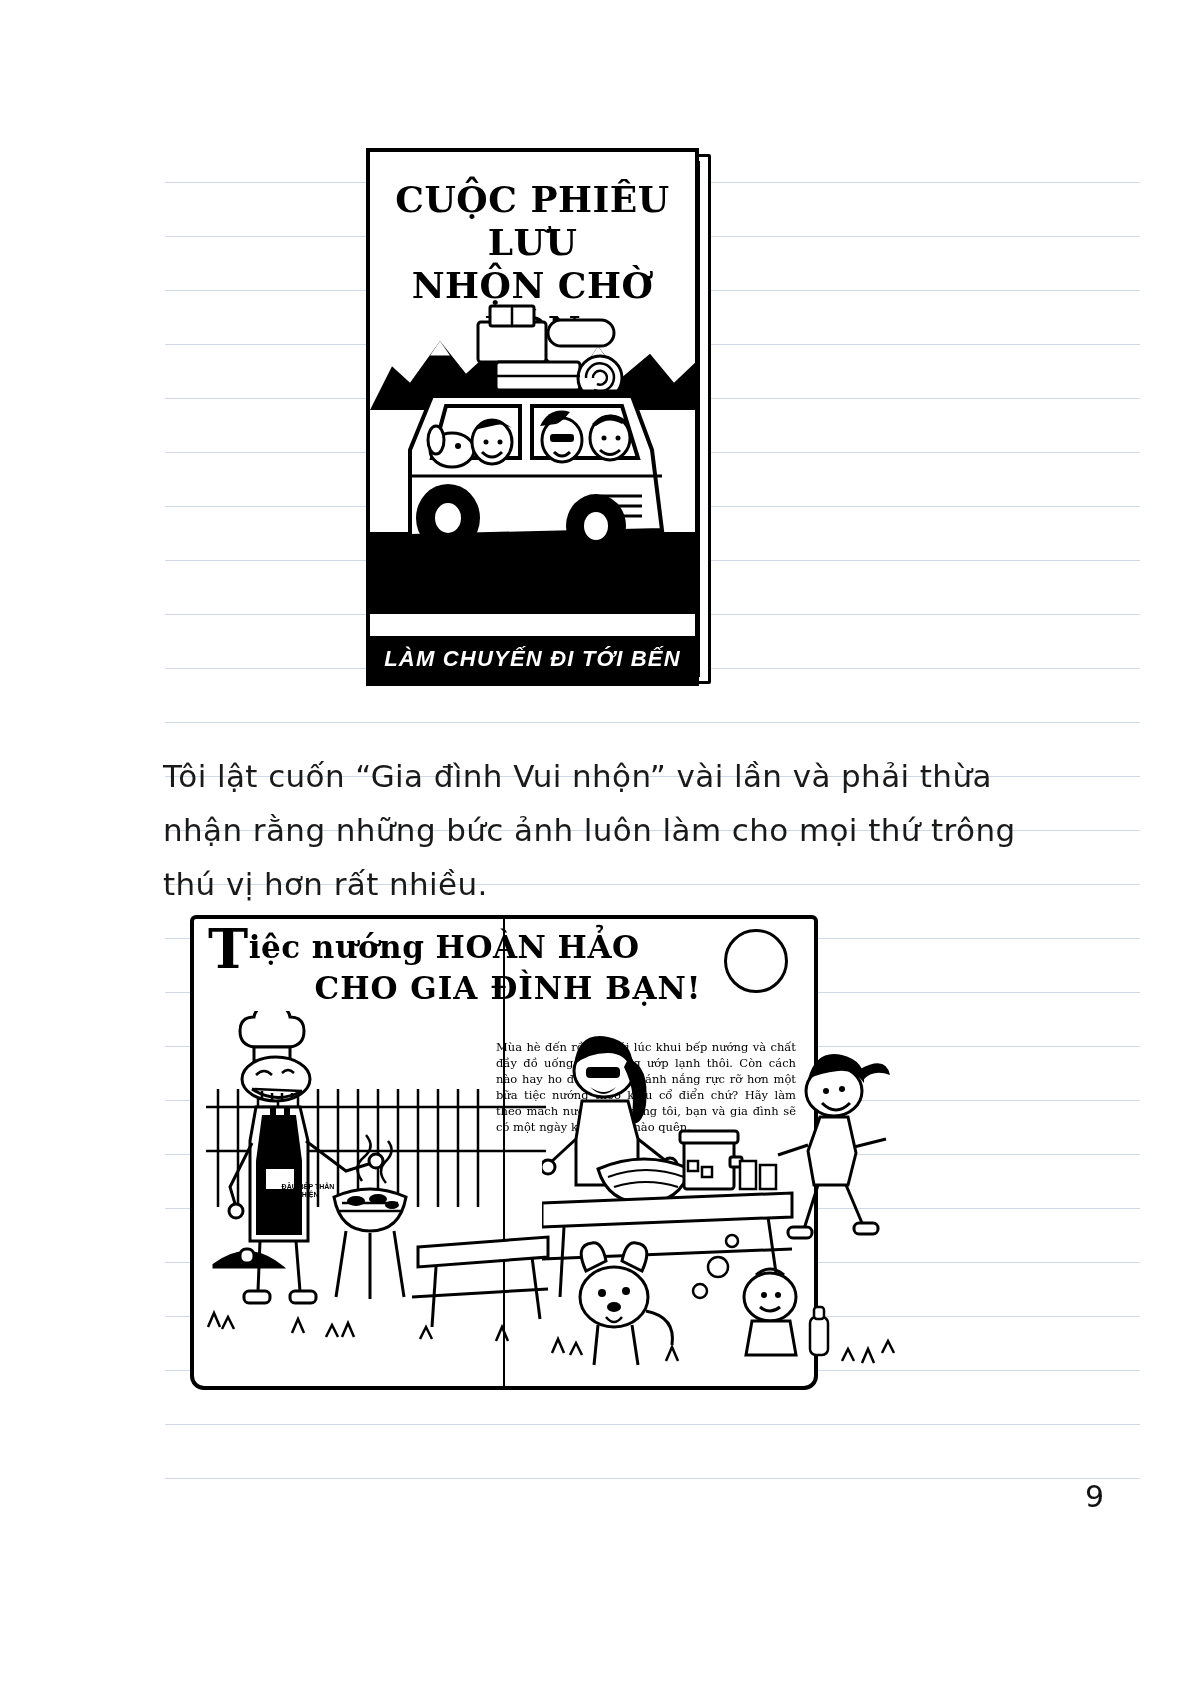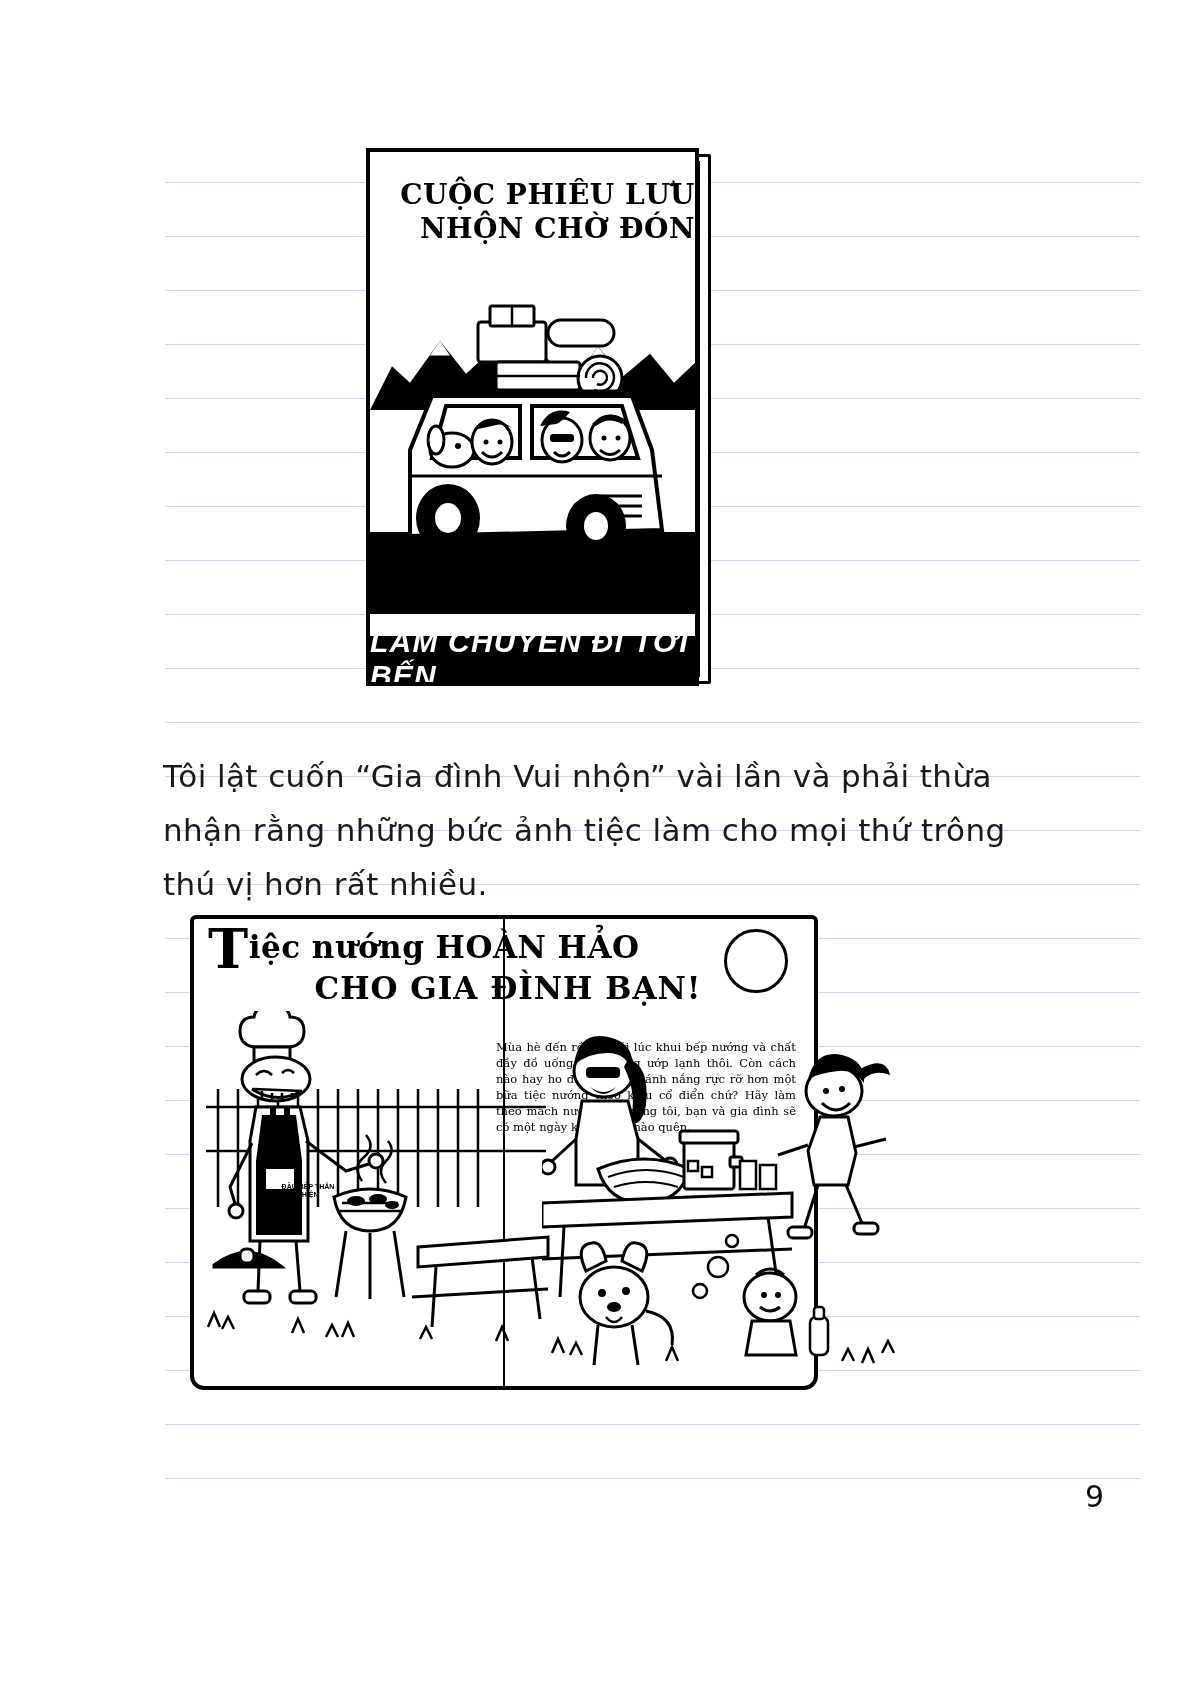--- a/index.html
+++ b/index.html
@@ -67,24 +67,24 @@
     height: 530px;
     border: 4px solid #000;
     background: #fff;
     overflow: hidden;
   }
   .cover-title-1 {
     position: absolute;
     top: 26px;
     left: 0;
     width: 100%;
-    text-align: right;
+    text-align: center;
     font-family: "DejaVu Serif", serif;
     font-weight: bold;
-    font-size: 28px;
+    font-size: 36px;
     line-height: 1.2;
     letter-spacing: .5px;
     color: #000;
   }
   .cover-title-2 {
     position: absolute;
     top: 108px;
     left: 0;
     width: 100%;
     text-align: center;
@@ -115,21 +115,21 @@
   .cover-band {
     position: absolute;
     left: 0;
     bottom: 0;
     width: 100%;
     height: 46px;
     background: #000;
     color: #fff;
     font-weight: bold;
     font-style: italic;
-    font-size: 30px;
+    font-size: 22px;
     letter-spacing: 1.2px;
     display: flex;
     align-items: center;
     justify-content: center;
     margin-top: 12px;
   }
 
   
   #narration {
     position: absolute;
@@ -356,21 +356,21 @@
             <ellipse cx="78" cy="218" rx="13" ry="15"></ellipse>
             <ellipse cx="226" cy="226" rx="12" ry="14"></ellipse>
           </g>
         </svg>
       </div>
 
       <div class="cover-band">LÀM CHUYẾN ĐI TỚI BẾN</div>
     </div>
   </div>
 
-  <p id="narration">Tôi lật cuốn “Gia đình Vui nhộn” vài lần và phải thừa nhận rằng những bức ảnh tiệc làm cho mọi thứ trông thú vị hơn rất nhiều.</p>
+  <p id="narration">Tôi lật cuốn “Gia đình Vui nhộn” vài lần và phải thừa nhận rằng những bức ảnh luôn làm cho mọi thứ trông thú vị hơn rất nhiều.</p>
 
   <div id="magazine">
     <div class="mag-border"></div>
     <div class="mag-gutter"></div>
 
     <div class="sun"></div>
 
     <div class="mag-head">
       <div class="l1">
         <span class="dropcap">T</span><span>iệc nướng HOÀN HẢO</span>

